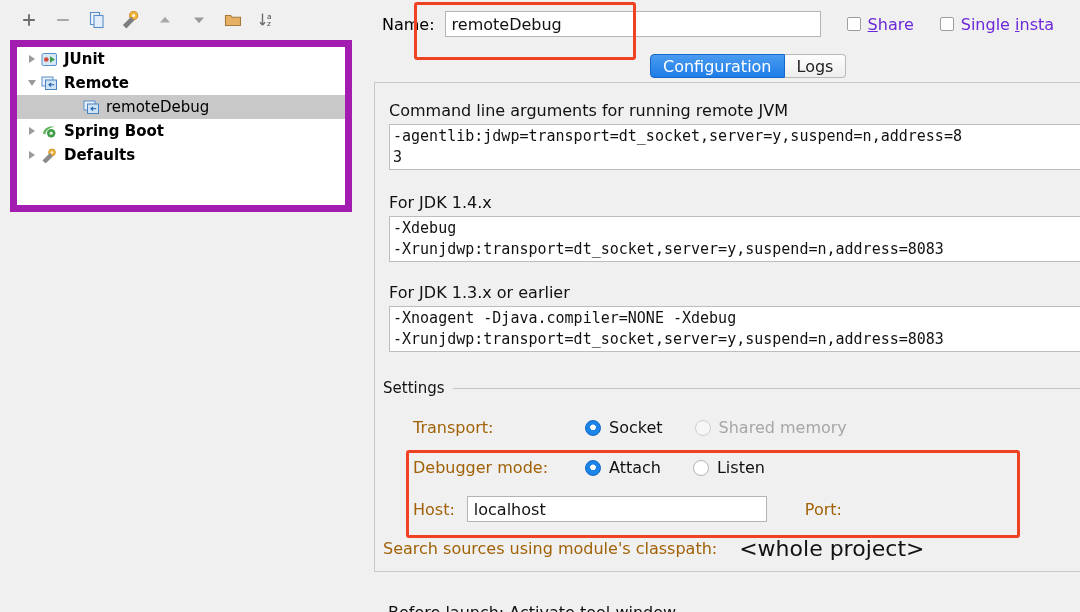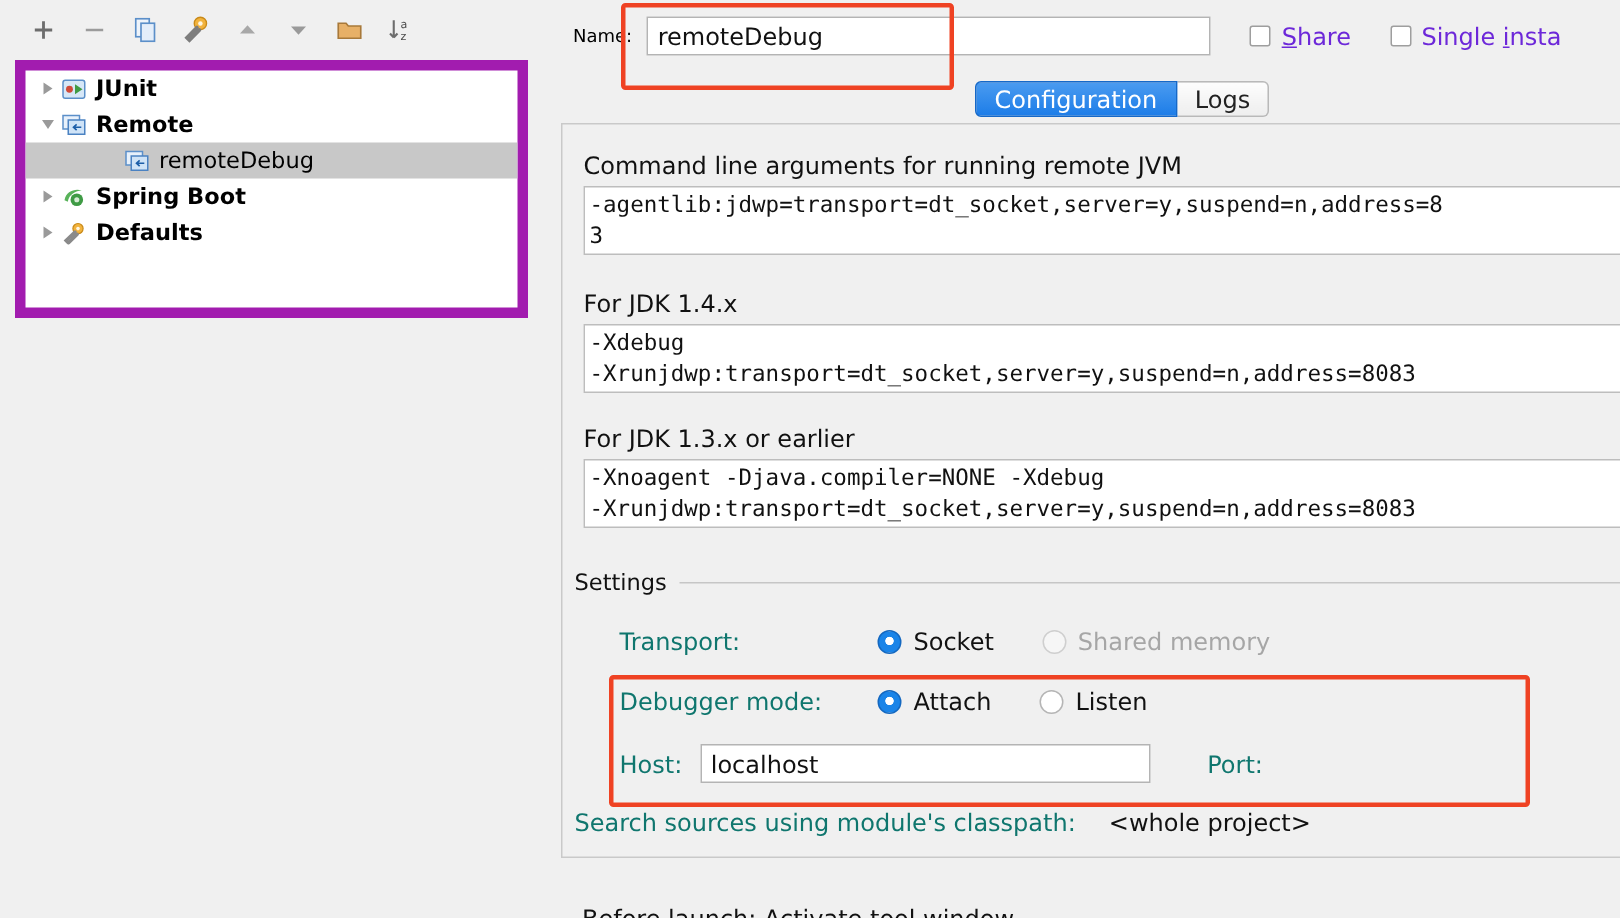--- a/index.html
+++ b/index.html
@@ -61,21 +61,21 @@
 
   
   .right-pane {
     position: absolute; left: 368px; top: 0; width: 712px; height: 612px;
     background: #f0f0f0;
   }
   .name-row {
     position: absolute; left: 0; top: 8px; height: 32px;
     display: flex; align-items: center;
   }
-  .name-label { font-size: 12px; color: #000; margin-left: 14px; margin-right: 10px; }
+  .name-label { font-size: 16px; color: #000; margin-left: 14px; margin-right: 10px; }
   .text-input {
     height: 26px; background: #fff; border: 1px solid #b4b4b4;
     font-size: 16px; color: #111; padding: 0 6px;
     display: flex; align-items: center; font-family: inherit;
   }
   #name-input { width: 376px; }
 
   .chk-wrap { display: flex; align-items: center; margin-left: 26px; }
   .chkbox {
     width: 14px; height: 14px; border: 1px solid #9e9e9e; background: #fff;
@@ -125,21 +125,21 @@
 
   
   .group-title-row {
     position: absolute; left: 0; width: 760px;
     display: flex; align-items: center;
   }
   .group-title { font-size: 15px; color: #111; margin-left: 8px; }
   .group-rule { flex: 1; height: 1px; background: #c6c6c6; margin: 0 0 0 8px; }
 
   .field-row { position: absolute; display: flex; align-items: center; }
-  .field-label { font-size: 16px; color: #0f766e; }
+  .field-label { font-size: 16px; color: #a16207; }
 
   .radio {
     width: 16px; height: 16px; border-radius: 50%;
     border: 1px solid #b5b5b5; background: #fff;
     display: inline-flex; align-items: center; justify-content: center;
     flex: 0 0 16px;
   }
   .radio.on {
     background: radial-gradient(circle at 50% 45%, #ffffff 0 2.6px, #1a84e8 3px 100%);
     border: 1px solid #1468c0;
@@ -151,21 +151,21 @@
   #host-input { width: 300px; height: 26px; }
   #port-input { width: 160px; height: 26px; }
   .focus-ring {
     border: 1px solid #8fb8e0;
     box-shadow: 0 0 0 2px #bcd7f0;
     border-radius: 2px;
   }
 
   .combo {
     height: 22px; min-width: 226px; background: #f0f0f0;
-    font-size: 16px; color: #111; display: flex; align-items: center;
+    font-size: 22px; color: #111; display: flex; align-items: center;
     padding: 0 6px; border: none; text-align: right;
   }
 
   
   .annot {
     position: absolute; border: 3px solid #ef4223; border-radius: 3px;
     pointer-events: none;
   }
   .partial-bottom {
     position: absolute; left: 388px; top: 603px; width: 420px; height: 16px;

